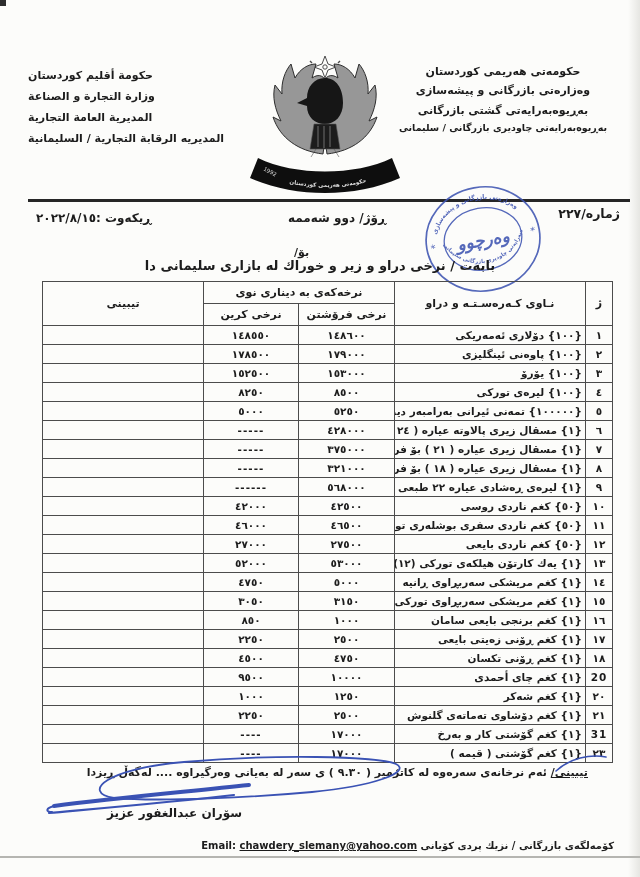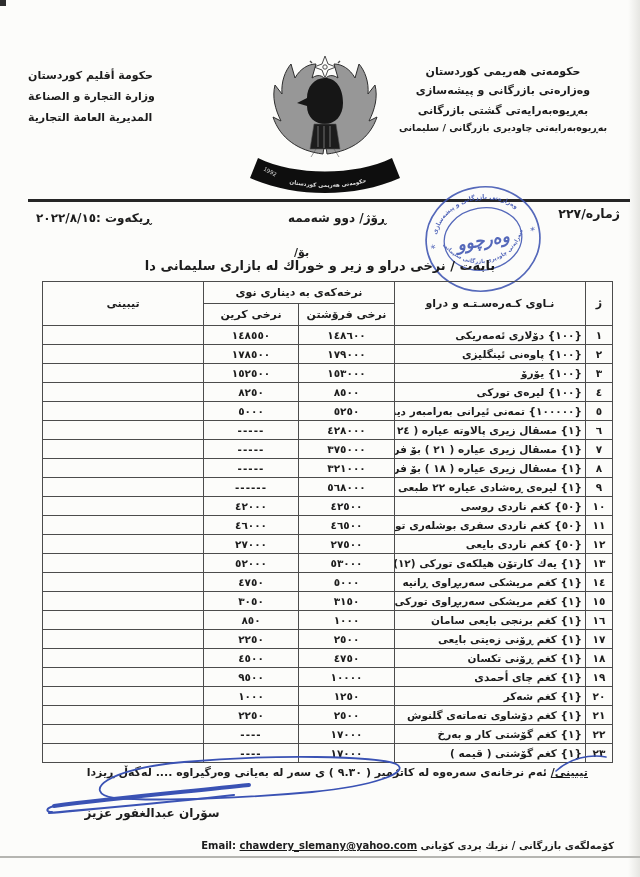--- a/index.html
+++ b/index.html
@@ -42,40 +42,41 @@
   td.c-num{text-align:center;letter-spacing:1px;}
   td.c-note{background:transparent;}
   col.w-no{width:27px;} col.w-name{width:191px;} col.w-sell{width:96px;}
   col.w-buy{width:95px;} col.w-note{width:161px;}
 
   
   .note-line{position:absolute;right:52px;top:766px;direction:rtl;font-size:11px;font-weight:bold;}
   .note-line .lbl{text-decoration:underline;}
   .sig-scribble{position:absolute;left:44px;top:752px;width:380px;height:72px;}
   .sig-flourish{position:absolute;left:552px;top:750px;width:58px;height:24px;}
-  .sig-name{position:absolute;left:62px;top:806px;width:180px;text-align:center;
+  .sig-name{position:absolute;left:62px;top:806px;width:180px;
         font-weight:bold;font-size:12px;direction:rtl;}
   .sig-date{position:absolute;left:62px;top:823px;width:180px;text-align:center;
         font-weight:bold;font-size:11.5px;direction:rtl;letter-spacing:1px;}
   .footer-rule{position:absolute;left:0;right:0;top:856px;border-top:2.5px solid #b5b5b1;}
   .footer-text{position:absolute;right:26px;top:840px;direction:rtl;font-size:10px;font-weight:bold;}
   .footer-text .mail{direction:ltr;unicode-bidi:embed;}
   .footer-text .mail-addr{text-decoration:underline;}
 </style>
 </head>
 <body>
 
 <div class="page">
   <div class="edge-shade"></div>
   <div class="corner-mark"></div>
 
   <div class="hdr-left">
     <div>حكومة أقليم كوردستان</div>
     <div>وزارة التجارة و الصناعة</div>
     <div>المديرية العامة التجارية</div>
+    <div>المديريه الرقابة التجارية / السليمانية</div>
   </div>
 
   <svg class="emblem" viewBox="0 0 150 144">
     <g stroke="#4a4a4a" stroke-width="1" fill="none">
       <path d="M75 2 L78 10 L86 13 L78 16 L75 24 L72 16 L64 13 L72 10 Z"></path>
       <circle cx="75" cy="13" r="2.2"></circle>
       <path d="M60 7 l2 2 M90 7 l-2 2 M60 19 l2 -2 M90 19 l-2 -2" stroke-width="1.4"></path>
     </g>
     <path fill="#979797" stroke="#2e2e2e" stroke-width="1" d="M73 100 C48 97 30 84 23 63 L31 67 C25 55 22 43 25 31 L32 40 C31 28 35 17 41 10 L45 24 C50 15 58 10 66 10 L62 24 C69 19 75 22 77 30 L77 70 Z"></path>
     <path fill="#979797" stroke="#2e2e2e" stroke-width="1" transform="matrix(-1,0,0,1,150,0)" d="M73 100 C48 97 30 84 23 63 L31 67 C25 55 22 43 25 31 L32 40 C31 28 35 17 41 10 L45 24 C50 15 58 10 66 10 L62 24 C69 19 75 22 77 30 L77 70 Z"></path>
@@ -267,42 +268,42 @@
           <td class="c-note"></td>
         </tr>
         <tr>
           <td class="c-num">١٨</td>
           <td class="c-name">{١} كغم ڕۆنى تكسان</td>
           <td class="c-num">٤٧٥٠</td>
           <td class="c-num">٤٥٠٠</td>
           <td class="c-note"></td>
         </tr>
         <tr>
-          <td class="c-num">١٩</td>
+          <td class="c-num">20</td>
           <td class="c-name">{١} كغم چاى أحمدى</td>
           <td class="c-num">١٠٠٠٠</td>
           <td class="c-num">٩٥٠٠</td>
           <td class="c-note"></td>
         </tr>
         <tr>
           <td class="c-num">٢٠</td>
           <td class="c-name">{١} كغم شه‌كر</td>
           <td class="c-num">١٢٥٠</td>
           <td class="c-num">١٠٠٠</td>
           <td class="c-note"></td>
         </tr>
         <tr>
           <td class="c-num">٢١</td>
           <td class="c-name">{١} كغم دۆشاوى ته‌ماته‌ى گلنوش</td>
           <td class="c-num">٢٥٠٠</td>
           <td class="c-num">٢٢٥٠</td>
           <td class="c-note"></td>
         </tr>
         <tr>
-          <td class="c-num">٢٢</td>
+          <td class="c-num">31</td>
           <td class="c-name">{١} كغم گۆشتى كار و به‌رخ</td>
           <td class="c-num">١٧٠٠٠</td>
           <td class="c-num">----</td>
           <td class="c-note"></td>
         </tr>
         <tr>
           <td class="c-num">٢٣</td>
           <td class="c-name">{١} كغم گۆشتى ( قيمه‌ )</td>
           <td class="c-num">١٧٠٠٠</td>
           <td class="c-num">----</td>

